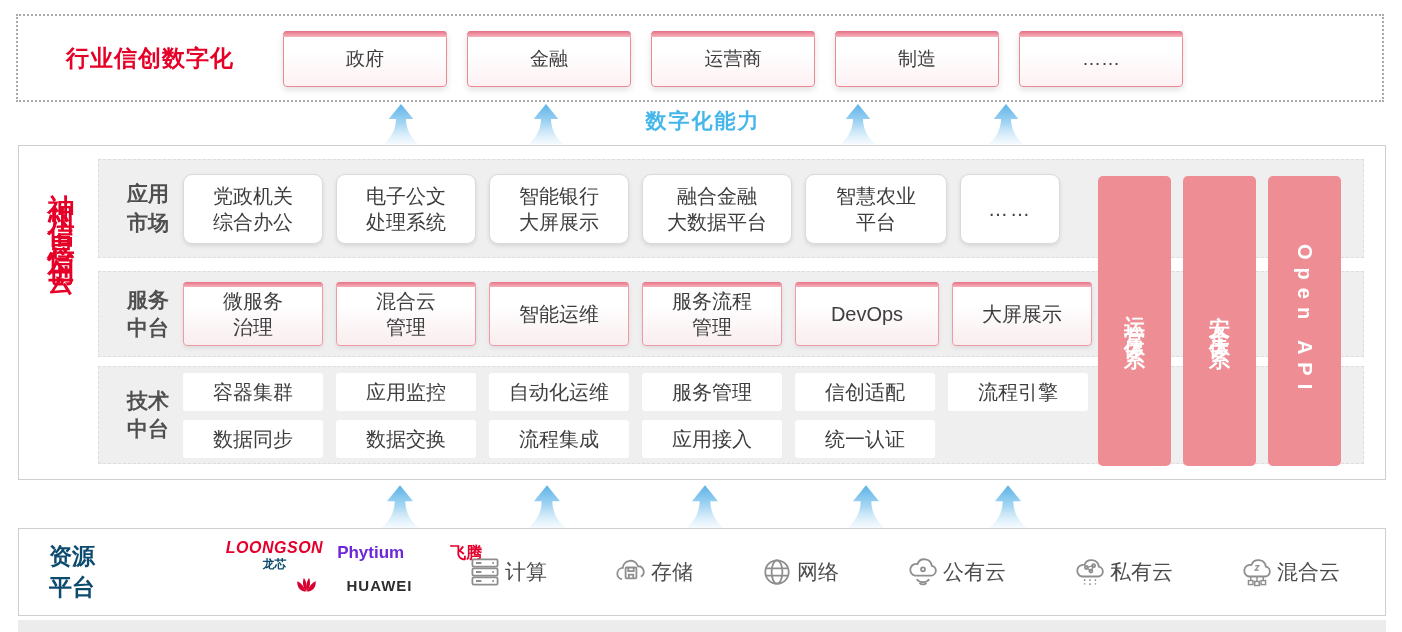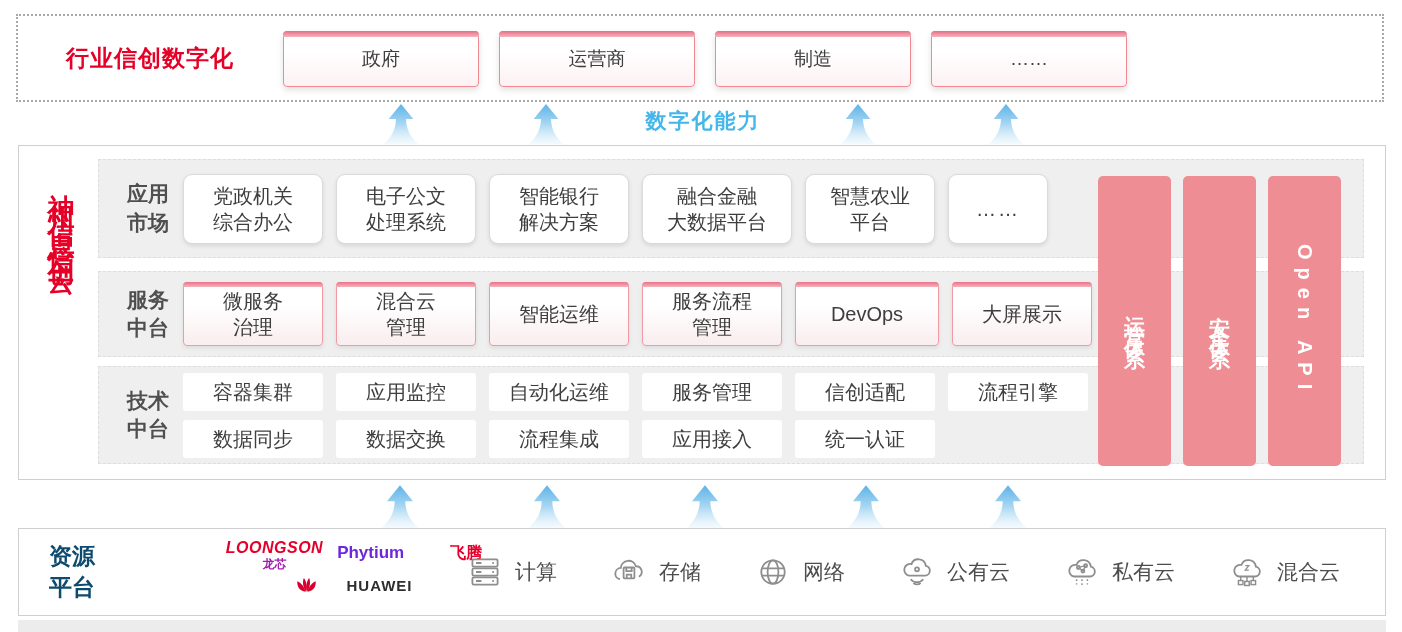--- a/index.html
+++ b/index.html
@@ -5,21 +5,21 @@
   html,body{margin:0;padding:0;background:#fff;}
   body{font-family:"Liberation Sans","DejaVu Sans",sans-serif;}
   .canvas{position:relative;width:1402px;height:632px;background:#fff;overflow:hidden;}
 
   
   .top-section{position:absolute;left:16px;top:14px;width:1368px;height:88px;
     border:2px dotted #a9a9a9;box-sizing:border-box;}
   .top-title{position:absolute;left:48px;top:50%;transform:translateY(-50%);
     font-size:23px;font-weight:bold;color:#e60027;letter-spacing:1px;}
   .top-boxes{position:absolute;left:265px;top:15px;display:flex;gap:20px;}
-  .top-box{width:196px;height:56px;box-sizing:border-box;border:1px solid #ef8994;border-radius:4px;
+  .top-box{width:164px;height:56px;box-sizing:border-box;border:1px solid #ef8994;border-radius:4px;
     background:linear-gradient(180deg,#ffffff 35%,#fdf1f3 100%);
     box-shadow:0 3px 6px rgba(0,0,0,.12);position:relative;
     display:flex;align-items:center;justify-content:center;
     font-size:19px;color:#3e3e3e;}
   .top-box::before{content:"";position:absolute;left:-1px;right:-1px;top:-1px;height:6px;
     border-radius:4px 4px 0 0;background:linear-gradient(180deg,#e56e84,#f5b5bd);}
 
   
   .arrow{position:absolute;}
   .cap-label{position:absolute;left:703px;top:107px;transform:translateX(-50%);
@@ -37,21 +37,21 @@
   .row2{top:125px;height:86px;}
   .row3{top:220px;height:98px;}
   .row-label{width:70px;text-align:center;font-size:21px;font-weight:bold;color:#4f4f4f;
     line-height:1.35;white-space:pre-line;flex:0 0 70px;}
   .boxes{display:flex;gap:13px;align-items:center;}
   .box{width:140px;box-sizing:border-box;background:#fff;border-radius:9px;
     display:flex;align-items:center;justify-content:center;text-align:center;
     font-size:20px;color:#3e3e3e;line-height:1.3;white-space:pre-line;}
   .row-app .box{height:70px;border:1px solid #dadada;box-shadow:0 2px 4px rgba(0,0,0,.10);}
   .row-app .box:nth-of-type(4){width:150px;}
-  .row-app .box:nth-of-type(5){width:130px;}
+  .row-app .box:nth-of-type(5){width:142px;}
   .row-app .box:nth-of-type(6){width:100px;letter-spacing:2px;}
   .row-svc .box{height:64px;border:1px solid #f09aa5;border-radius:4px;position:relative;
     background:linear-gradient(180deg,#ffffff 35%,#f9edef 100%);
     box-shadow:0 2px 4px rgba(0,0,0,.08);}
   .row-svc .box::before{content:"";position:absolute;left:-1px;right:-1px;top:-1px;height:5px;
     border-radius:4px 4px 0 0;background:linear-gradient(180deg,#e87388,#f5b3bc);}
   .row-svc .box:nth-of-type(5){width:144px;}
   .tech-stack{display:flex;flex-direction:column;gap:9px;}
   .row-tech .box{height:38px;border-radius:3px;}
   .pillars{position:absolute;left:1079px;top:30px;height:290px;display:flex;gap:12px;}
@@ -62,29 +62,29 @@
 
   
   .bottom-box{position:absolute;left:18px;top:528px;width:1368px;height:88px;
     border:1px solid #cfcfcf;box-sizing:border-box;background:#fff;}
   .res-title{position:absolute;left:30px;top:50%;transform:translateY(-50%);
     font-size:23px;font-weight:bold;color:#0c4a6e;line-height:1.35;white-space:pre-line;}
   .logos{position:absolute;left:190px;top:10px;width:290px;display:flex;flex-direction:column;align-items:center;}
   .logo-row1{display:flex;align-items:flex-start;gap:14px;}
   .loongson{display:flex;flex-direction:column;align-items:center;}
   .loongson .en{font-size:16px;font-weight:bold;font-style:italic;color:#e4002b;letter-spacing:.5px;}
-  .loongson .cn{font-size:12px;font-weight:bold;color:#a21caf;margin-top:-1px;}
+  .loongson .cn{font-size:12px;font-weight:bold;color:#0c4a6e;margin-top:-1px;}
   .phytium{margin-top:4px;display:flex;align-items:baseline;}
   .phytium .en{font-size:17px;font-weight:bold;color:#6d28d9;}
   .phytium .cn{font-size:16px;font-weight:bold;color:#e4002b;margin-left:46px;}
   .logo-row2{display:flex;align-items:center;gap:5px;margin-top:4px;}
   .huawei-name{font-size:15px;font-weight:bold;color:#2e2e2e;letter-spacing:1px;margin-left:25px;}
   .res-items{position:absolute;left:448px;right:45px;top:0;bottom:0;
     display:flex;align-items:center;justify-content:space-between;}
-  .res-item{display:flex;align-items:center;gap:12px;}
+  .res-item{display:flex;align-items:center;gap:2px;}
   .res-item .lbl{font-size:21px;color:#4d4d4d;}
   .icon{display:block;}
   .bottom-strip{position:absolute;left:18px;top:620px;width:1368px;height:12px;background:#ececec;}
 </style>
 </head>
 <body>
 
 <svg width="0" height="0" style="position:absolute">
   <defs>
     <linearGradient id="arrowGrad" x1="0" y1="0" x2="0" y2="1">
@@ -96,20 +96,21 @@
   </defs>
 </svg>
 
 <div class="canvas">
 
   <div class="top-section">
     <div class="top-title">行业信创数字化</div>
     <div class="top-boxes">
 
     <div class="top-box">政府</div>
+        <div class="top-box">金融</div>
         <div class="top-box">运营商</div>
         <div class="top-box">制造</div>
         <div class="top-box">……</div>
       </div>
   </div>
 
   <svg class="arrow" style="left:374px;top:103px" width="54" height="42" viewBox="0 0 56 46">
       <use href="#arrowShape" fill="url(#arrowGrad)"></use>
     </svg>
   <svg class="arrow" style="left:519px;top:103px" width="54" height="42" viewBox="0 0 56 46">
@@ -129,21 +130,21 @@
     <div class="grid-row row1 row-app">
       <div class="row-label">应用
 市场</div>
       <div class="boxes">
 
       <div class="box">党政机关
 综合办公</div>
           <div class="box">电子公文
 处理系统</div>
           <div class="box">智能银行
-解决方案</div>
+大屏展示</div>
           <div class="box">融合金融
 大数据平台</div>
           <div class="box">智慧农业
 平台</div>
           <div class="box">……</div>
         </div>
     </div>
 
     <div class="grid-row row2 row-svc">
       <div class="row-label">服务

